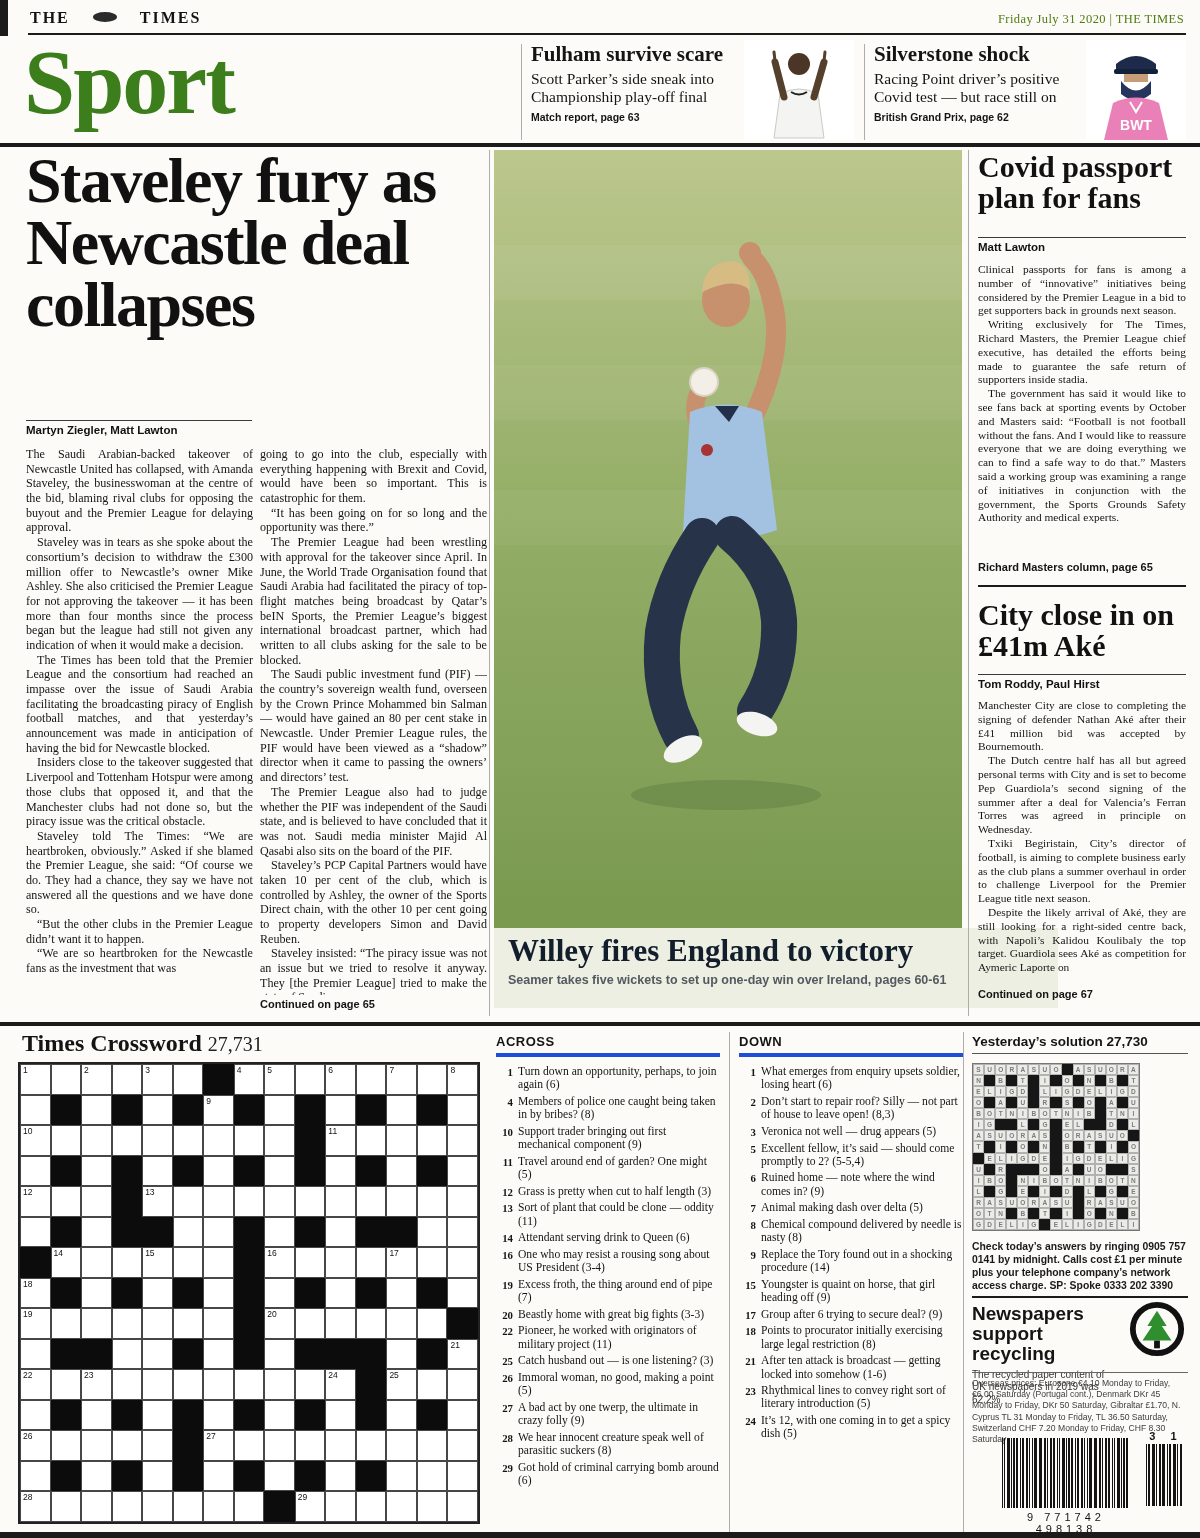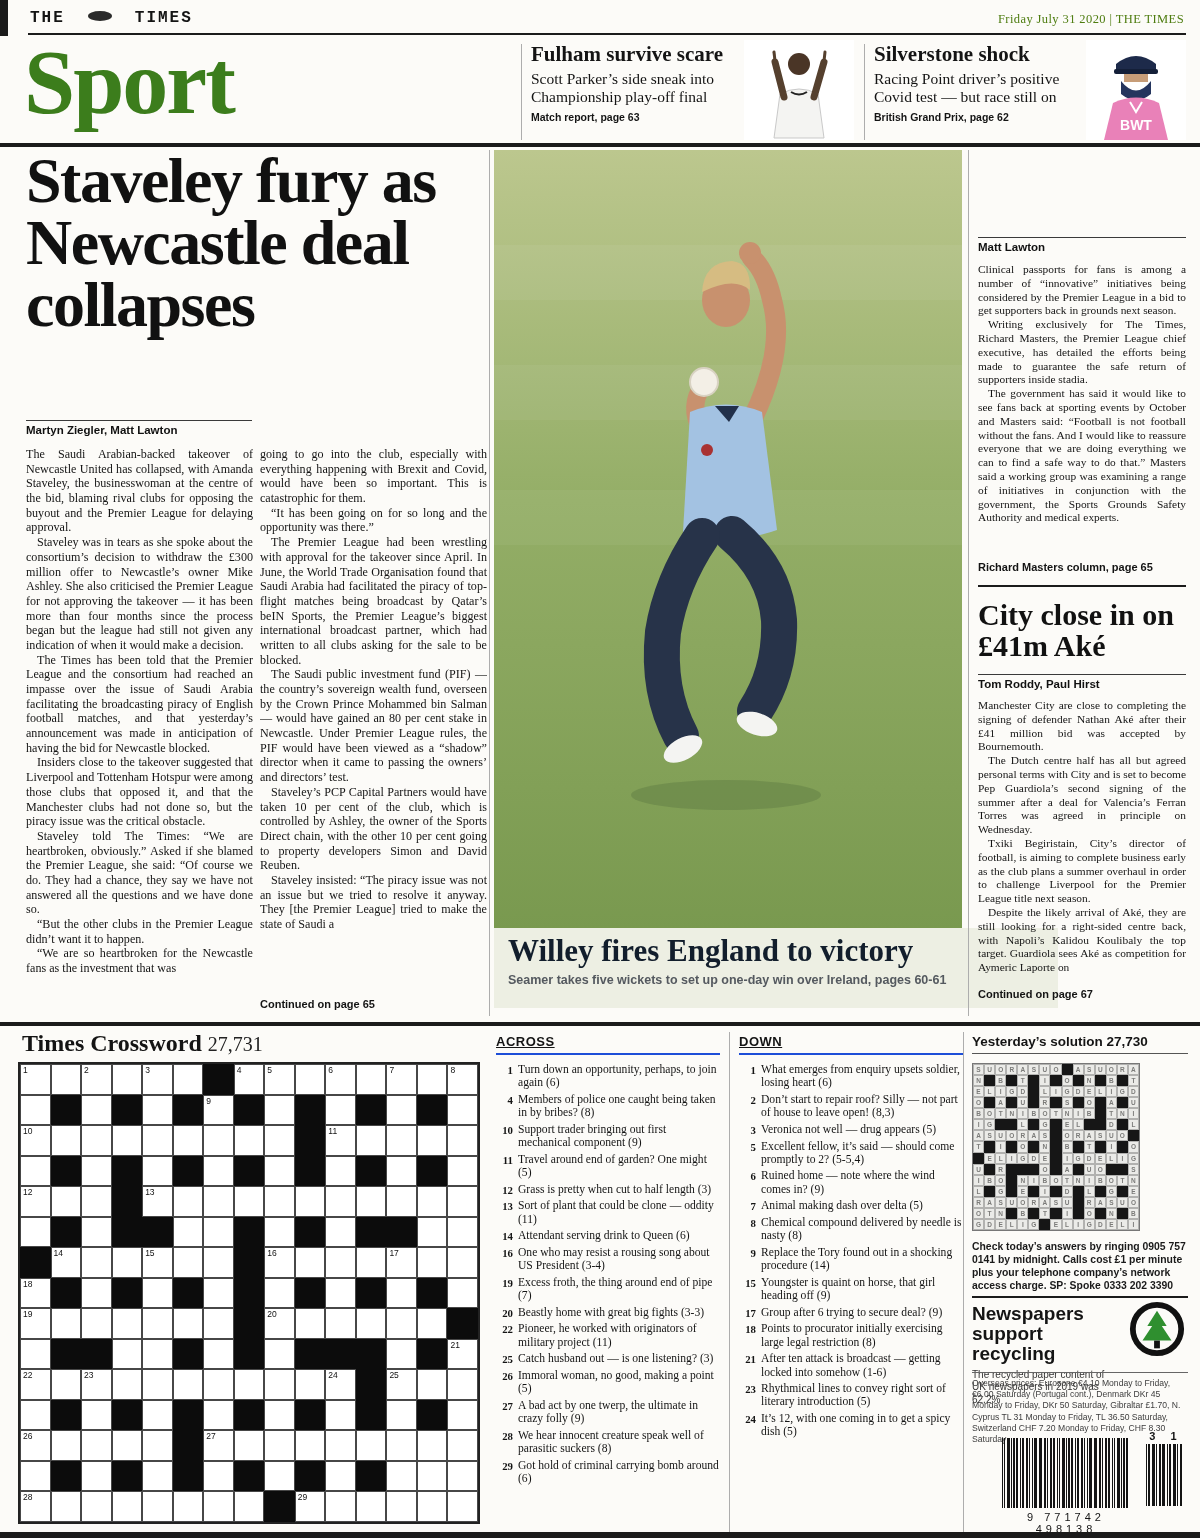--- a/index.html
+++ b/index.html
@@ -3,21 +3,21 @@
 <meta charset="utf-8">
 <style>
   html,body{margin:0;padding:0;background:#e9e8e5;}
   .page{position:relative;width:1200px;height:1538px;margin:0 auto;background:#fcfbf8;
         font-family:"Liberation Serif",serif;color:#141414;overflow:hidden;}
   .abs{position:absolute;}
   .rule{background:#1b1b1b;}
   .vline{background:#adadad;width:1px;}
 
   
-  .masthead{left:30px;top:9px;font-size:16px;font-weight:bold;letter-spacing:2px;display:flex;align-items:center;gap:22px;font-family:Liberation Mono, monospace;}
+  .masthead{left:30px;top:9px;font-size:16px;font-weight:bold;letter-spacing:2px;display:flex;align-items:center;gap:22px;}
   .dateline{right:16px;top:12px;font-size:12.5px;letter-spacing:.4px;color:#4d7c0f;}
   .sport{left:24px;top:36px;font-size:92px;line-height:1;font-weight:bold;color:#3c7d1c;letter-spacing:-2px;}
 
   .brief{width:212px;}
   .brief-h{font-size:21px;font-weight:bold;line-height:1.02;}
   .brief-s{font-size:15.5px;line-height:1.12;margin-top:5px;}
   .brief-r{font-family:"Liberation Sans",sans-serif;font-size:10.5px;font-weight:bold;margin-top:6px;}
 
   
   .lead-h{left:26px;top:150px;width:466px;font-size:64px;font-weight:bold;line-height:.97;letter-spacing:-1.5px;color:#111;}
@@ -46,21 +46,21 @@
   .xw-title b{font-weight:bold;}
   .xw-num{font-size:20px;color:#222;margin-left:6px;}
   .xgrid{left:18px;top:1062px;width:462px;height:462px;border:2px solid #222;box-sizing:border-box;
          display:grid;grid-template-columns:repeat(15,1fr);grid-template-rows:repeat(15,1fr);background:#fff;}
   .xcell{border:1px solid #474747;position:relative;background:#fff;box-sizing:border-box;}
   .xcell.b{background:#0c0c0c;border-color:#0c0c0c;}
   .xnum{position:absolute;top:0;left:2px;font-size:8.5px;font-family:"Liberation Sans",sans-serif;color:#111;}
 
   .cluecol{width:224px;}
   .cluehdr{font-family:"Liberation Sans",sans-serif;font-weight:bold;font-size:13px;letter-spacing:.5px;
-           border-bottom:2px solid #1d4ed8;padding-bottom:4px;margin-bottom:8px;text-decoration:underline;}
+           border-bottom:4px solid #1d4ed8;padding-bottom:4px;margin-bottom:8px;}
   .clue{display:flex;margin-bottom:3.5px;}
   .cn{min-width:17px;text-align:right;margin-right:5px;font-weight:bold;font-size:10.8px;padding-top:1px;}
   .ct{font-size:11.6px;line-height:1.14;}
 
   .solhdr{font-family:Liberation Sans, sans-serif;font-weight:bold;font-size:13.5px;border-bottom:1px solid #555;padding-bottom:4px;}
   .minigrid{margin-top:9px;width:168px;height:168px;border:1px solid #777;box-sizing:border-box;
             display:grid;grid-template-columns:repeat(15,1fr);grid-template-rows:repeat(15,1fr);}
   .mcell{border:1px solid #b2b2b0;box-sizing:border-box;background:#ebebe8;display:flex;align-items:center;justify-content:center;
          font-family:"Liberation Sans",sans-serif;font-size:6.5px;font-weight:bold;color:#7b7b79;}
   .mcell.b{background:#161616;border-color:#161616;}
@@ -139,20 +139,21 @@
       <p>Staveley told The Times: “We are heartbroken, obviously.” Asked if she blamed the Premier League, she said: “Of course we do. They had a chance, they say we have not answered all the questions and we have done so.</p>
       <p>“But the other clubs in the Premier League didn’t want it to happen.</p>
       <p>“We are so heartbroken for the Newcastle fans as the investment that was</p>
     </div>
   <div class="abs" style="left:260px;top:447px;width:227px;height:572px;">
     <div class="bodycopy" style="height:548px;">
         <p>going to go into the club, especially with everything happening with Brexit and Covid, would have been so important. This is catastrophic for them.</p>
         <p>“It has been going on for so long and the opportunity was there.”</p>
         <p>The Premier League had been wrestling with approval for the takeover since April. In June, the World Trade Organisation found that Saudi Arabia had facilitated the piracy of top-flight matches being broadcast by Qatar’s beIN Sports, the Premier League’s biggest international broadcast partner, which had written to all clubs asking for the sale to be blocked.</p>
         <p>The Saudi public investment fund (PIF) — the country’s sovereign wealth fund, overseen by the Crown Prince Mohammed bin Salman — would have gained an 80 per cent stake in Newcastle. Under Premier League rules, the PIF would have been viewed as a “shadow” director when it came to passing the owners’ and directors’ test.</p>
+        <p>The Premier League also had to judge whether the PIF was independent of the Saudi state, and is believed to have concluded that it was not. Saudi media minister Majid Al Qasabi also sits on the board of the PIF.</p>
         <p>Staveley’s PCP Capital Partners would have taken 10 per cent of the club, which is controlled by Ashley, the owner of the Sports Direct chain, with the other 10 per cent going to property developers Simon and David Reuben.</p>
         <p>Staveley insisted: “The piracy issue was not an issue but we tried to resolve it anyway. They [the Premier League] tried to make the state of Saudi a</p>
       </div>
     <div class="cont">Continued on page 65</div>
   </div>
 
   <div class="abs vline" style="left:489px;top:150px;height:866px;"></div>
 
   <div class="abs photo">
     <svg viewBox="0 0 468 858" width="468" height="858">
@@ -183,20 +184,21 @@
       <ellipse cx="189" cy="599" rx="21" ry="11" fill="#f4f4f2" transform="rotate(-28 189 599)"></ellipse>
     </svg>
     <div class="photo-caption">
       <div class="photo-caption-h">Willey fires England to victory</div>
       <div class="photo-caption-s">Seamer takes five wickets to set up one-day win over Ireland, pages 60-61</div>
     </div>
   </div>
 
   <div class="abs vline" style="left:968px;top:150px;height:866px;"></div>
 
+  <div class="abs rail-h" style="left:978px;top:152px;width:208px;">Covid passport plan for fans</div>
   <div class="abs byline" style="left:978px;top:237px;width:208px;">Matt Lawton</div>
   <div class="abs railcopy" style="left:978px;top:263px;width:208px;height:294px;">
       <p>Clinical passports for fans is among a number of “innovative” initiatives being considered by the Premier League in a bid to get supporters back in grounds next season.</p>
       <p>Writing exclusively for The Times, Richard Masters, the Premier League chief executive, has detailed the efforts being made to guarantee the safe return of supporters inside stadia.</p>
       <p>The government has said it would like to see fans back at sporting events by October and Masters said: “Football is not football without the fans. And I would like to reassure everyone that we are doing everything we can to find a safe way to do that.” Masters said a working group was examining a range of initiatives in conjunction with the government, the Sports Grounds Safety Authority and medical experts.</p>
     </div>
   <div class="abs railref" style="left:978px;top:561px;width:208px;">Richard Masters column, page 65</div>
 
   <div class="abs rule" style="left:978px;top:585px;width:208px;height:2px;"></div>
 

